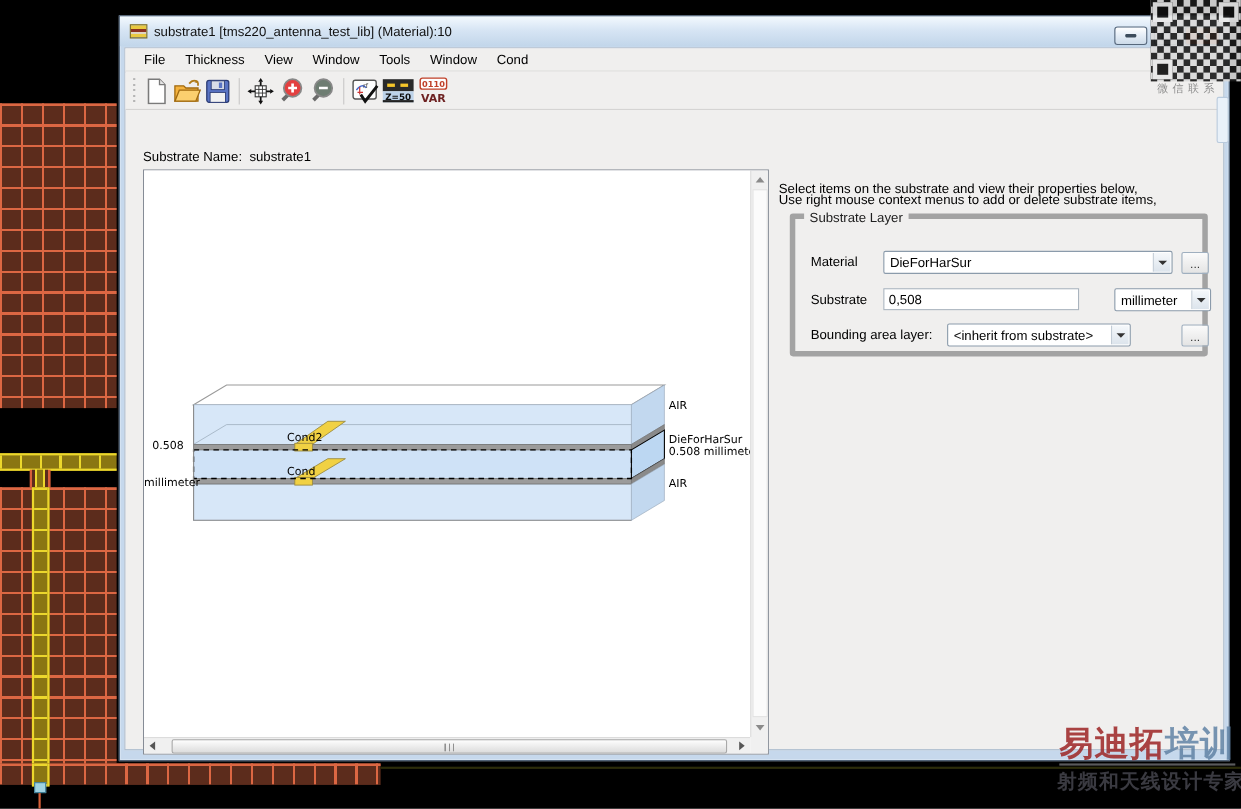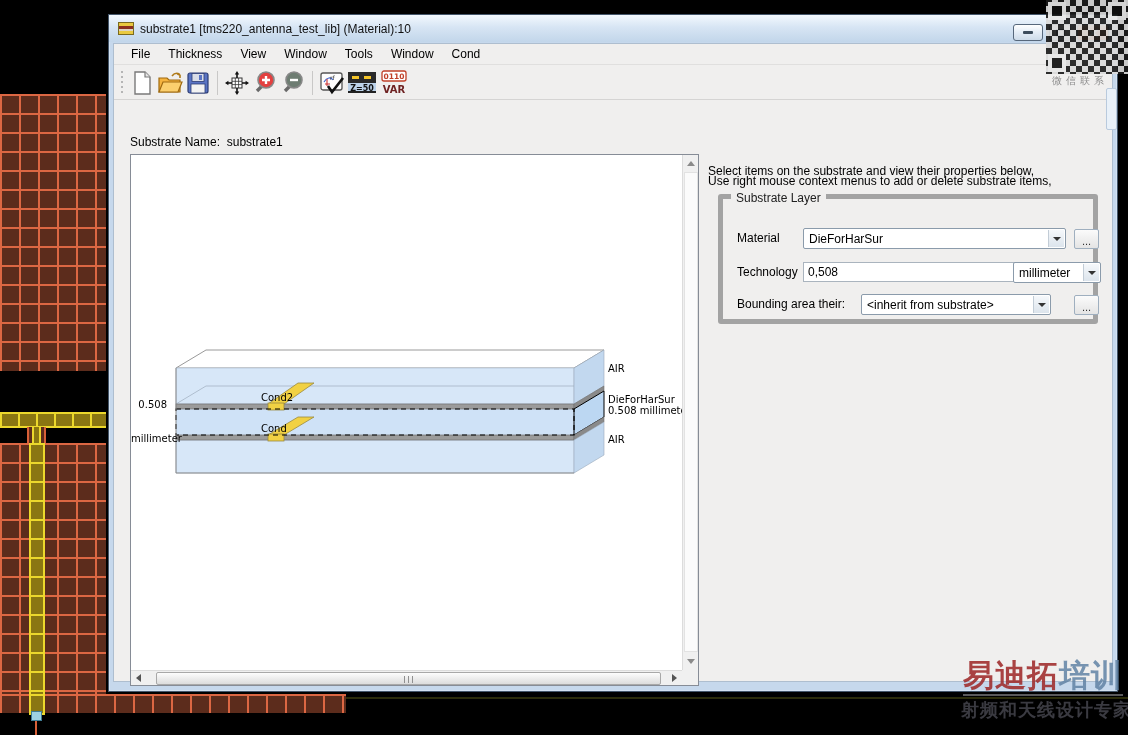--- a/index.html
+++ b/index.html
@@ -308,29 +308,29 @@
     <div class="groupbox" style="left:604px;top:150px;width:380px;height:130px;">
       <span class="group-title">Substrate Layer</span>
 
       <div class="abs lbl" style="left:14px;top:32px;">Material</div>
       <div class="combo" style="left:80px;top:29px;width:263px;">
         <span>DieForHarSur</span>
         <span class="arrow-zone"></span>
       </div>
       <div class="more-btn" style="left:351px;top:30px;">...</div>
 
-      <div class="abs lbl" style="left:14px;top:66px;">Technology</div>
-      <input class="txtinput" style="left: 80px; top: 63px; width: 230px;" value="0,508">
+      <div class="abs lbl" style="left:14px;top:66px;">Substrate</div>
+      <input class="txtinput" style="left: 80px; top: 63px; width: 178px;" value="0,508">
       <div class="combo" style="left:290px;top:63px;width:88px;">
         <span>millimeter</span>
         <span class="arrow-zone"></span>
       </div>
 
-      <div class="abs lbl" style="left:14px;top:98px;">Bounding area their:</div>
-      <div class="combo" style="left:138px;top:95px;width:190px;">
+      <div class="abs lbl" style="left:14px;top:98px;">Bounding area layer:</div>
+      <div class="combo" style="left:138px;top:95px;width:167px;">
         <span>&lt;inherit from substrate&gt;</span>
         <span class="arrow-zone"></span>
       </div>
       <div class="more-btn" style="left:351px;top:96px;">...</div>
     </div>
 
   </div>
 </div>
 
 <div class="abs frame-thumb"></div>

